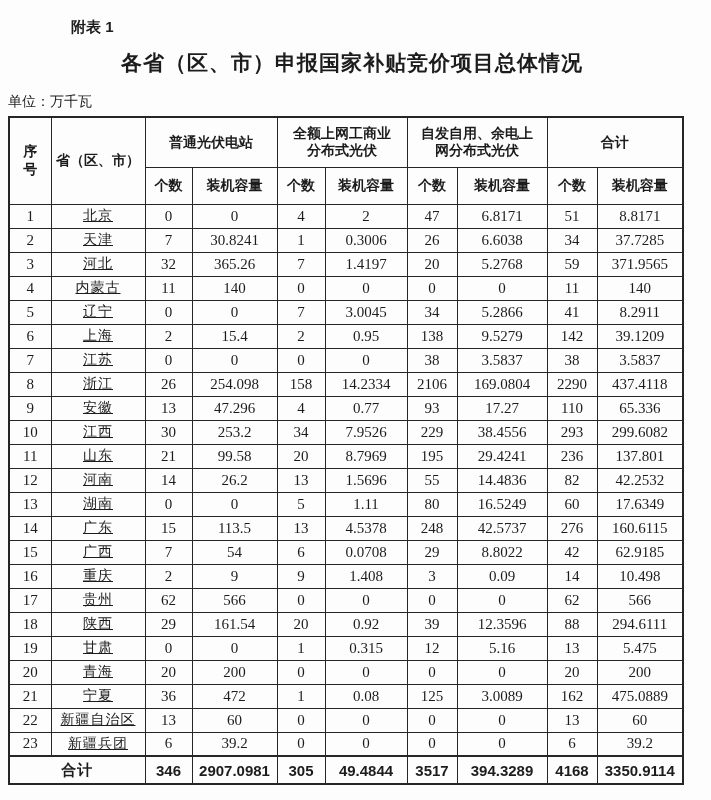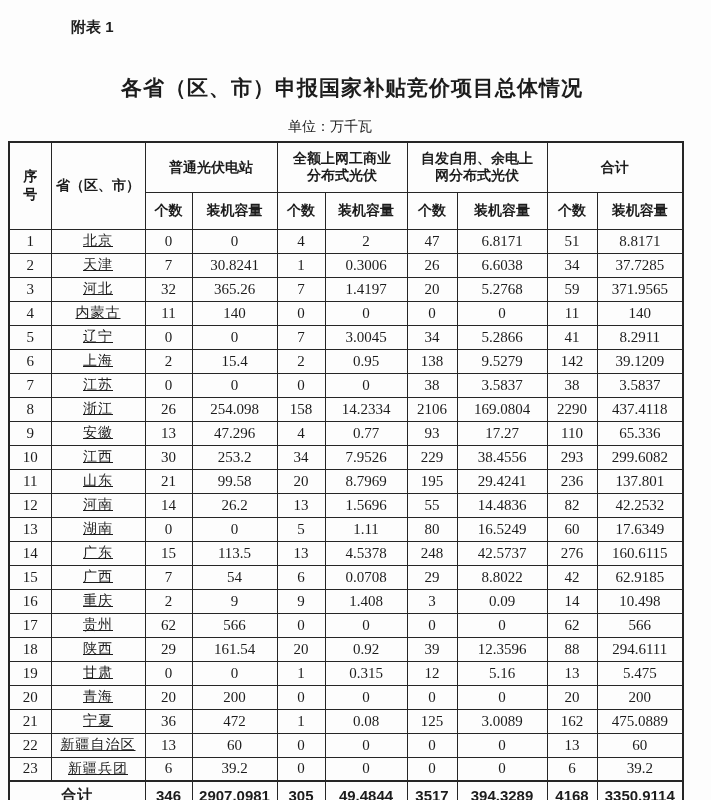--- a/index.html
+++ b/index.html
@@ -17,25 +17,25 @@
   .appendix-label {
     margin-left: 63px;
     margin-top: 4px;
     font-size: 15px;
     font-weight: bold;
   }
   .doc-title {
     text-align: center;
     font-size: 21px;
     font-weight: bold;
-    margin-top: 37px;
+    margin-top: 12px;
     letter-spacing: 1px;
   }
   .unit-label {
-    text-align: center;
+    text-align: left;
     padding-right: 44px;
     font-size: 14px;
     margin-top: 16px;
     margin-bottom: 5px;
     font-family: "Liberation Serif", serif;
   }
 
   table {
     width: 674px;
     border-collapse: collapse;

